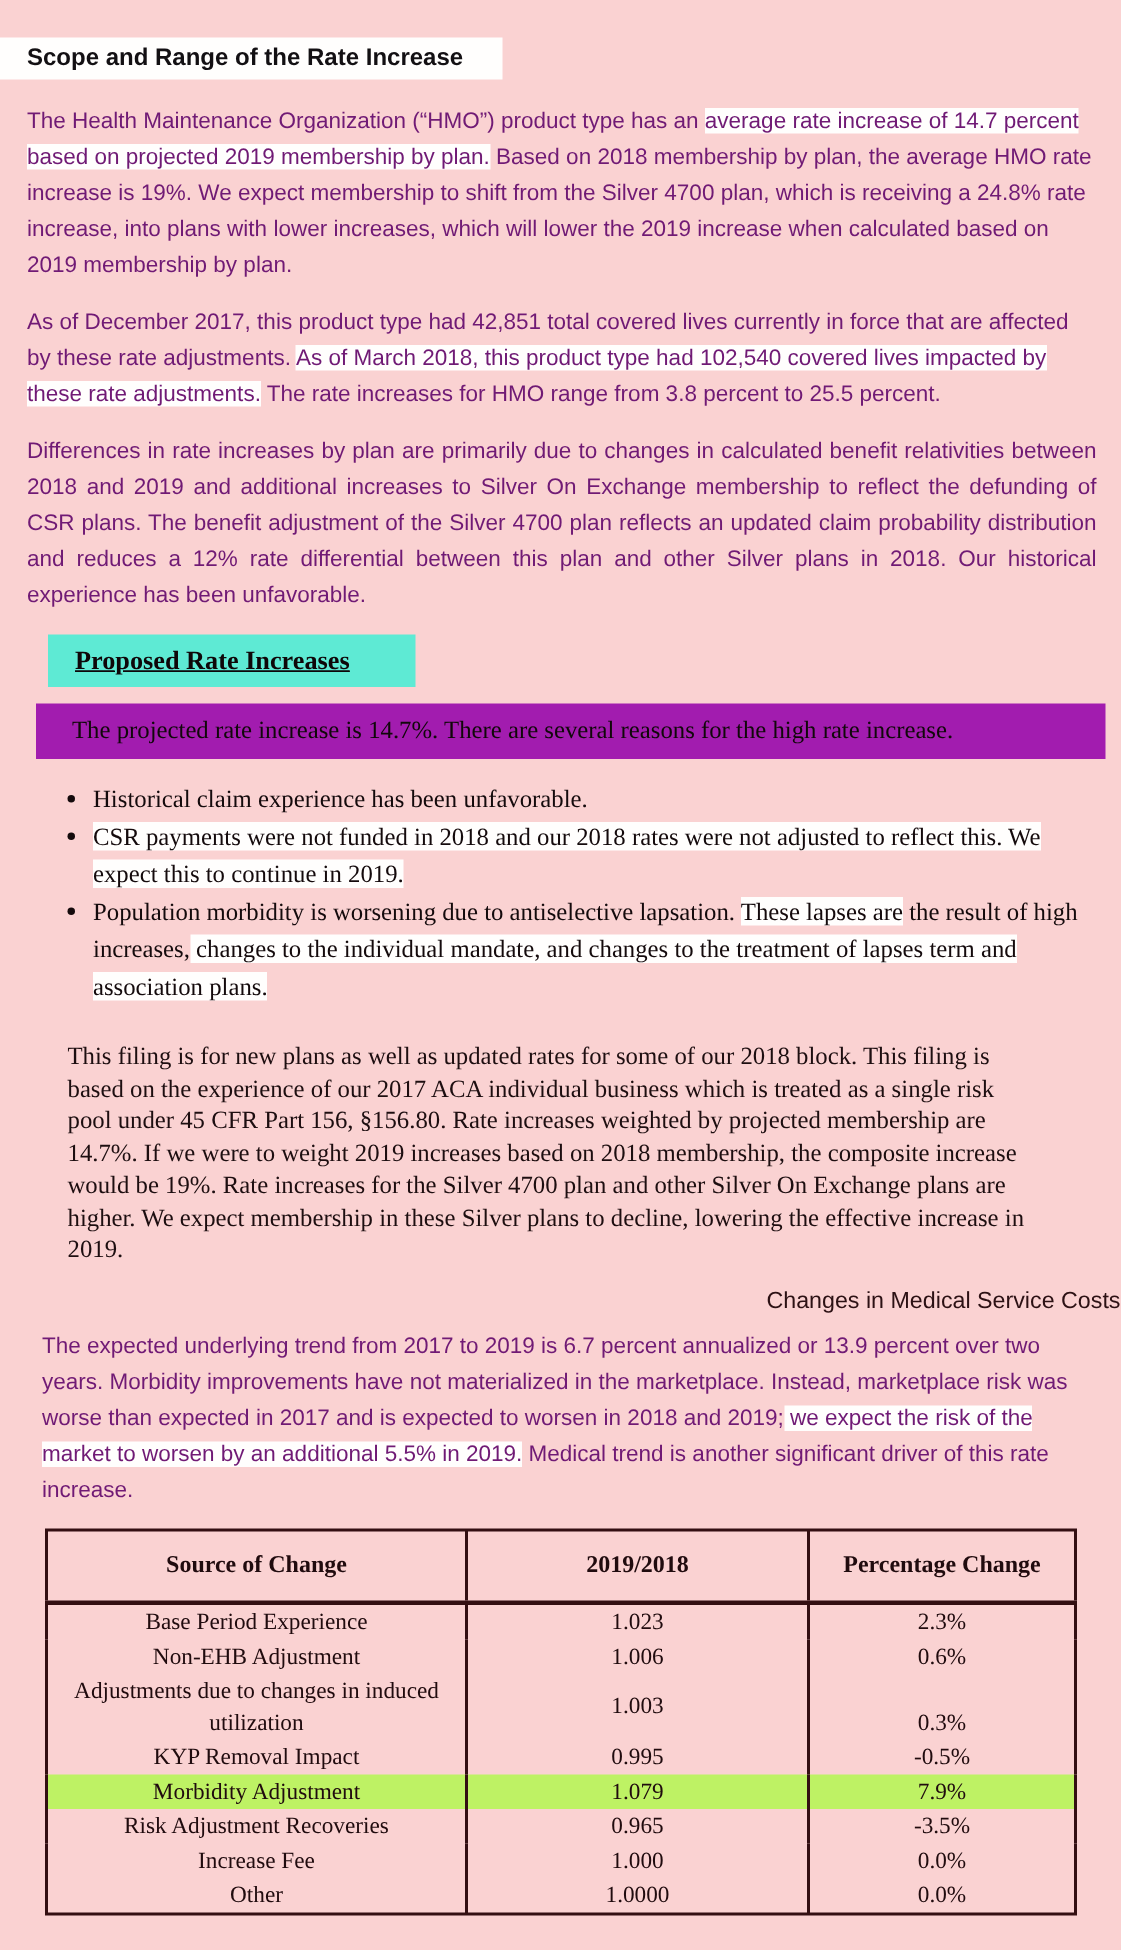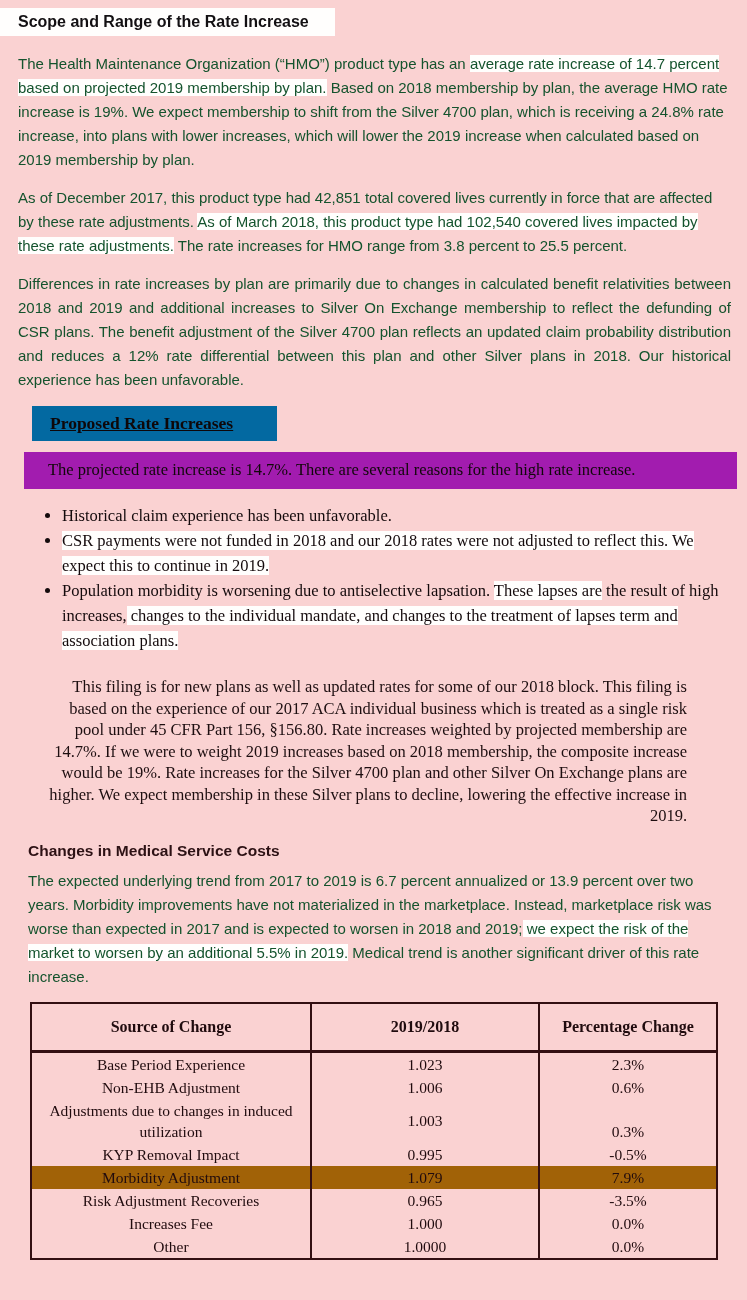--- a/index.html
+++ b/index.html
@@ -10,41 +10,41 @@
     font-family: "Liberation Sans", sans-serif;
   }
   .doc { width: 747px; height: 1300px; overflow: hidden; position: relative; }
 
   .hl { background: #fffefd; }
 
   
   .h1-box {
     display: inline-block;
     background: #fffefd;
-    margin-top: 8px;
+    margin-top: 25px;
     padding: 5px 26px 5px 18px;
   }
   .h1-box span {
     font-weight: bold; font-size: 16px; color: #131013;
     font-family: "Liberation Sans", sans-serif;
   }
 
   p.sans {
     font-family: "Liberation Sans", sans-serif;
     font-size: 15px; line-height: 24px;
-    color: #14532d;
+    color: #701a75;
     margin: 14px 16px 0 18px;
   }
   p.sans.first { margin-top: 16px; }
   p.sans.justified { text-align: justify; }
 
   
   .h2-box {
     display: inline-block;
-    background: #0369a1;
+    background: #5eead4;
     margin: 14px 0 0 32px;
     padding: 7px 44px 7px 18px;
     text-decoration: underline;
   }
   .h2-box span {
     font-family: "Liberation Serif", serif;
     font-weight: bold; font-size: 17.5px;
     text-decoration: underline;
     color: #0e0709;
   }
@@ -65,28 +65,28 @@
     font-size: 16.5px; line-height: 25px;
     color: #140a0c;
   }
   ul.reasons li { margin: 0; padding: 0; }
 
   p.serif-block {
     font-family: "Liberation Serif", serif;
     font-size: 16.5px; line-height: 21.5px;
     color: #1d0e10;
     margin: 23px 60px 0 45px;
-    text-align: right;
   }
 
   .h3-heading {
     margin: 15px 0 0 28px;
     font-family: "Liberation Sans", sans-serif;
-    font-weight: bold; font-size: 15.5px;
+    font-weight: normal; font-size: 15.5px;
     color: #2c1114;
+    text-align: right;
   }
   p.sans.medical { margin: 9px 12px 0 28px; }
 
   
   table.rates {
     border-collapse: collapse;
     margin: 13px 0 0 30px;
     width: 686px;
     table-layout: fixed;
     font-family: "Liberation Serif", serif;
@@ -105,21 +105,21 @@
     text-align: center;
   }
   table.rates td {
     font-size: 15.5px; line-height: 21px;
     padding: 1px 6px;
     text-align: center;
     vertical-align: middle;
     border-left: 2px solid #330f12;
     border-right: 2px solid #330f12;
   }
-  table.rates tr.hl-row td { background: #a16207; }
+  table.rates tr.hl-row td { background: #bef264; }
   table.rates tr.wrap-row td.pct-cell { vertical-align: bottom; padding-bottom: 1px; }
 </style>
 </head>
 <body>
 
 <div class="doc">
 
   <div class="h1-box"><span>Scope and Range of the Rate Increase</span></div>
 
   <p class="sans first"><span>The Health Maintenance Organization (“HMO”) product type has an </span><span class="hl">average rate increase of 14.7 percent based on projected 2019 membership by plan.</span><span>  Based on 2018 membership by plan, the average HMO rate increase is 19%.  We expect membership to shift from the Silver 4700 plan, which is receiving a 24.8% rate increase, into plans with lower increases, which will lower the 2019 increase when calculated based on 2019 membership by plan.</span></p>
@@ -182,21 +182,21 @@
           <td class="source-cell">Morbidity Adjustment</td>
           <td class="ratio-cell">1.079</td>
           <td class="pct-cell">7.9%</td>
         </tr>
         <tr>
           <td class="source-cell">Risk Adjustment Recoveries</td>
           <td class="ratio-cell">0.965</td>
           <td class="pct-cell">-3.5%</td>
         </tr>
         <tr>
-          <td class="source-cell">Increases Fee</td>
+          <td class="source-cell">Increase Fee</td>
           <td class="ratio-cell">1.000</td>
           <td class="pct-cell">0.0%</td>
         </tr>
         <tr>
           <td class="source-cell">Other</td>
           <td class="ratio-cell">1.0000</td>
           <td class="pct-cell">0.0%</td>
         </tr>
       </tbody>
 

